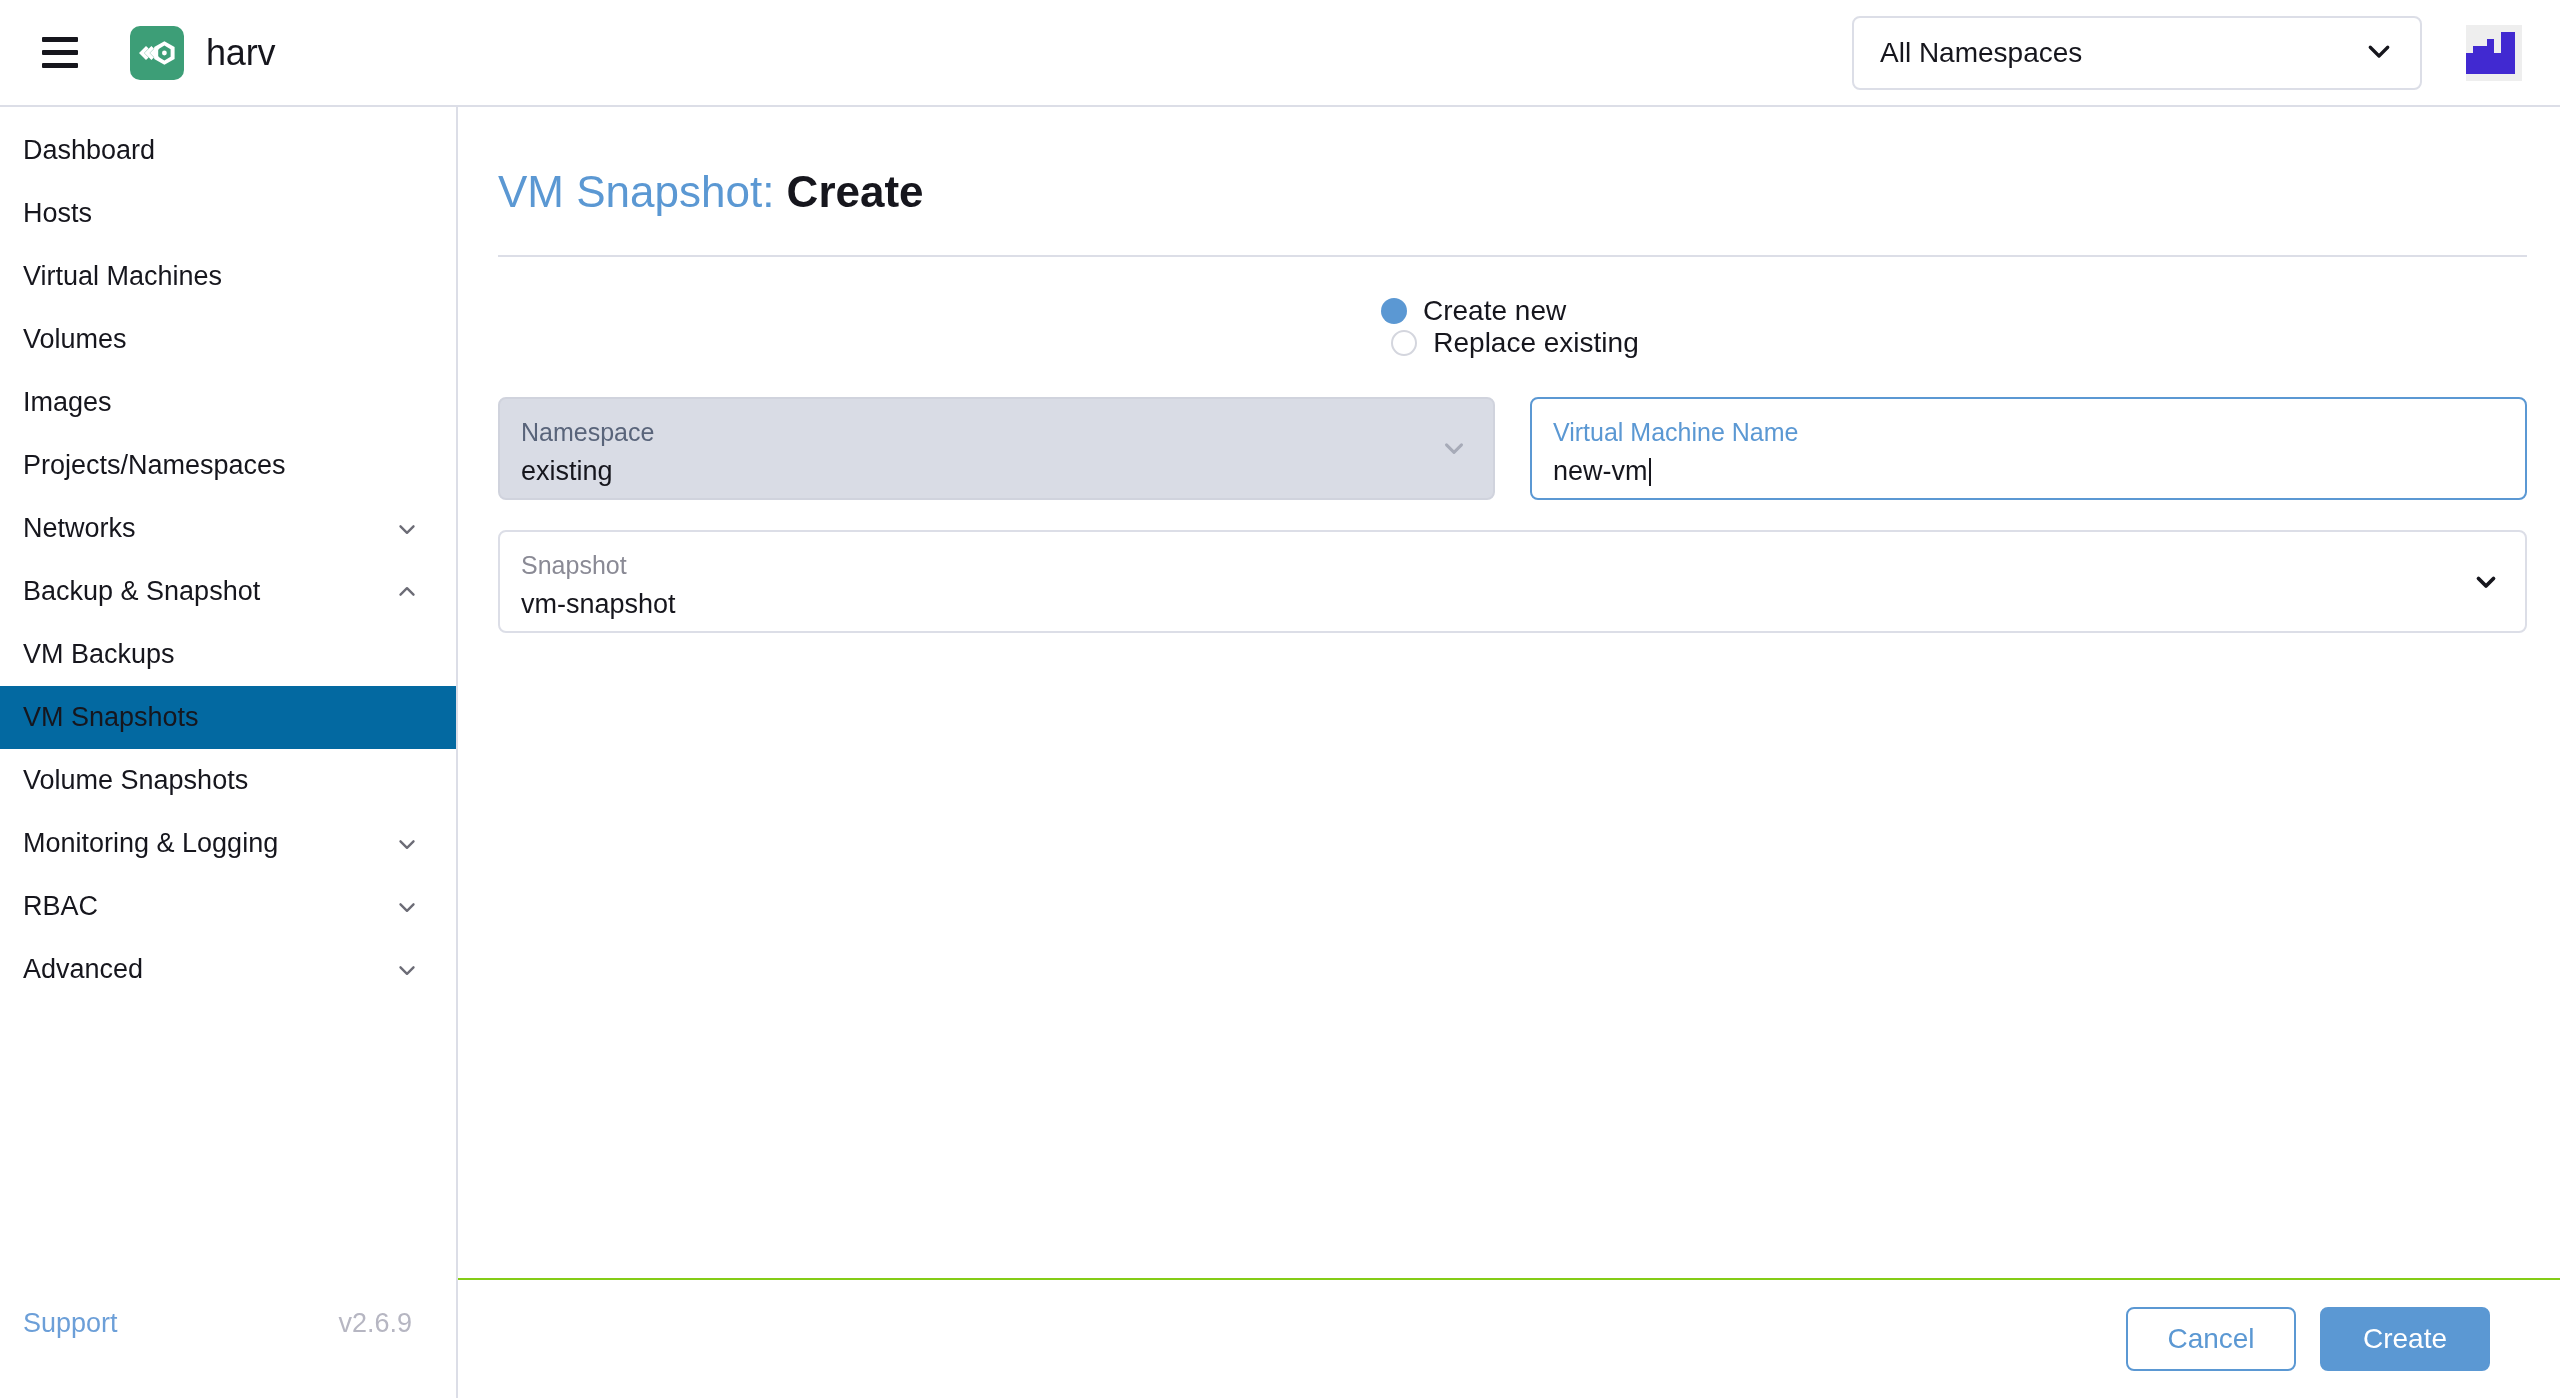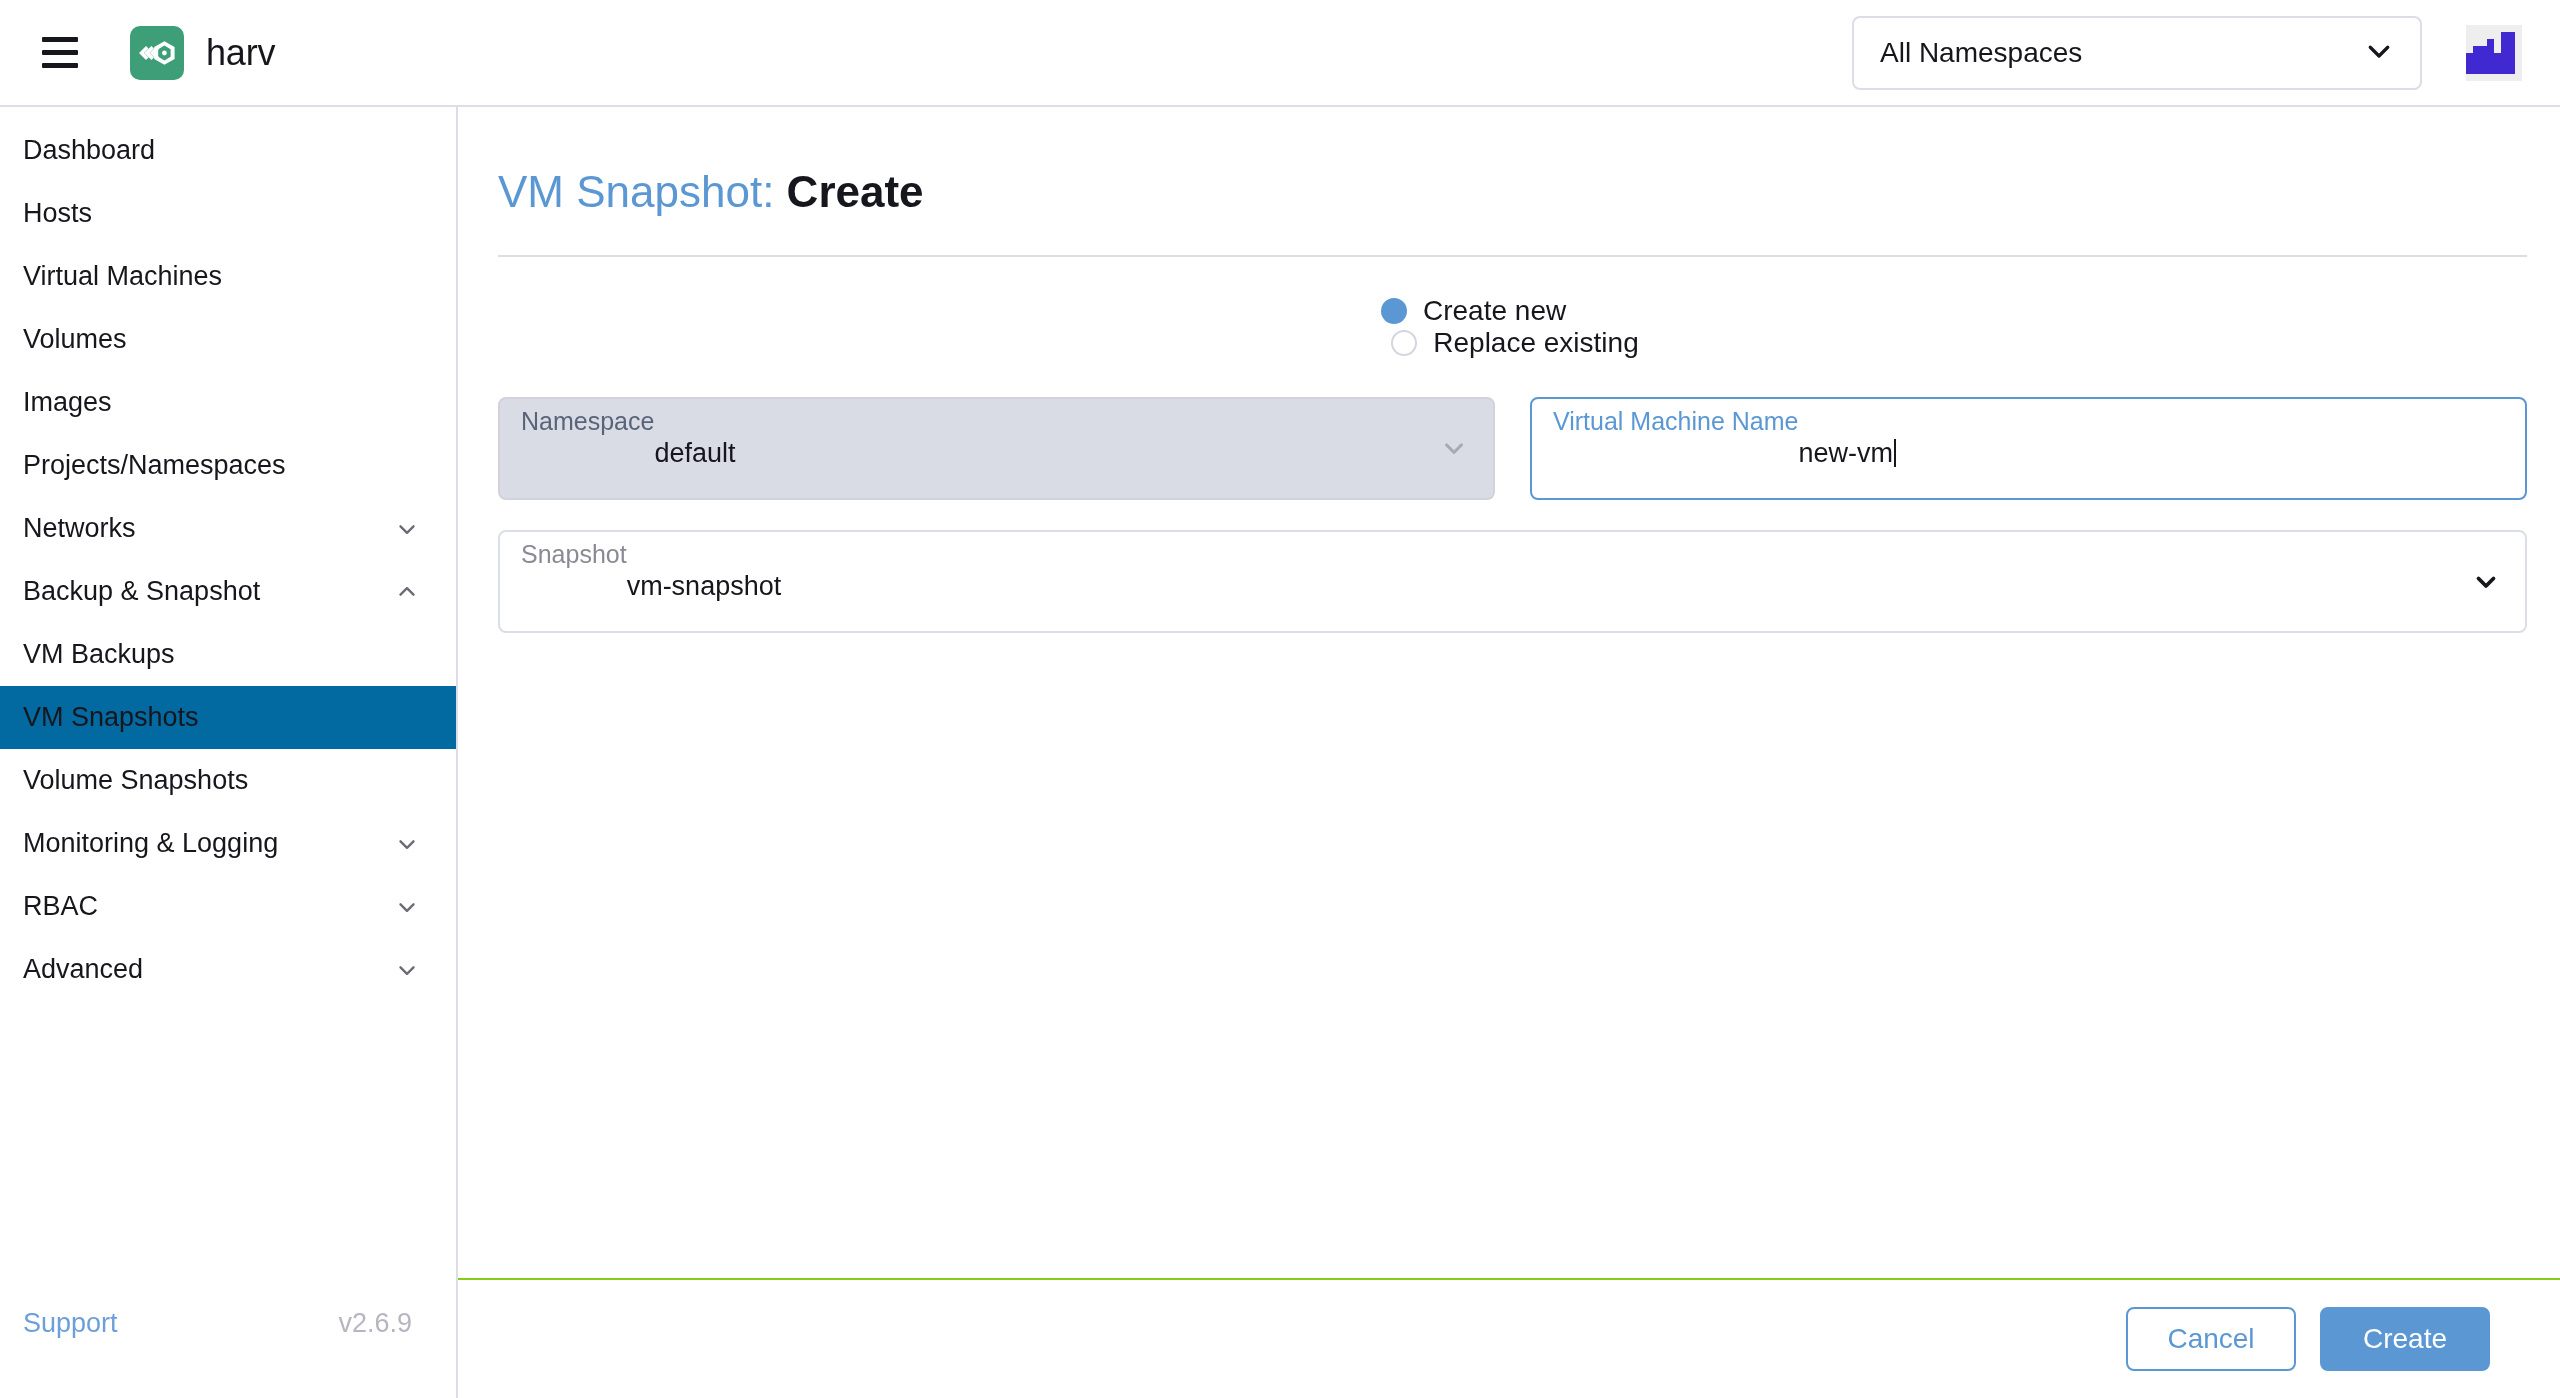--- a/index.html
+++ b/index.html
@@ -276,23 +276,23 @@
   .field-row {
     display: flex;
     gap: 35px;
     margin-bottom: 30px;
   }
 
   .field {
     position: relative;
     border-radius: 8px;
     height: 103px;
-    padding: 10px 26px 0 21px;
-    display: flex;
-    flex-direction: row;
+    padding: 21px 26px 0 21px;
+    display: flex;
+    flex-direction: column;
     justify-content: flex-start;
   }
 
   .field.half { flex: 1 1 0; }
   .field.full { width: 100%; }
 
   .field.disabled {
     background: #d9dce5;
     border: 2px solid #d0d3dd;
     cursor: not-allowed;
@@ -545,21 +545,21 @@
           <label class="radio-opt">
             <span class="radio-dot off"></span>
             <span>Replace existing</span>
           </label>
         </div>
 
         <div class="field-row">
 
           <div class="field half disabled">
             <div class="field-label">Namespace</div>
-            <div class="field-value">default</div>
+            <div class="field-value">existing</div>
             <span class="field-chev muted">
               <svg width="30" height="30" viewBox="0 0 24 24" fill="none" stroke="currentColor" stroke-width="2.4" stroke-linecap="round" stroke-linejoin="round">
                   <polyline points="6 9.5 12 15.5 18 9.5"></polyline>
                 </svg>
             </span>
           </div>
 
           <div class="field half focused">
             <div class="field-label">Virtual Machine Name</div>
             <div class="field-value">

